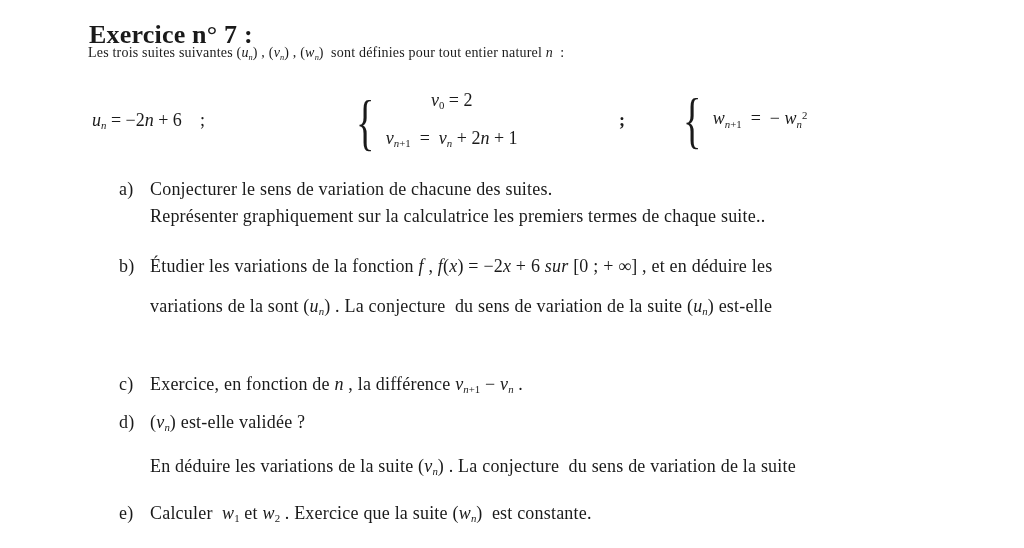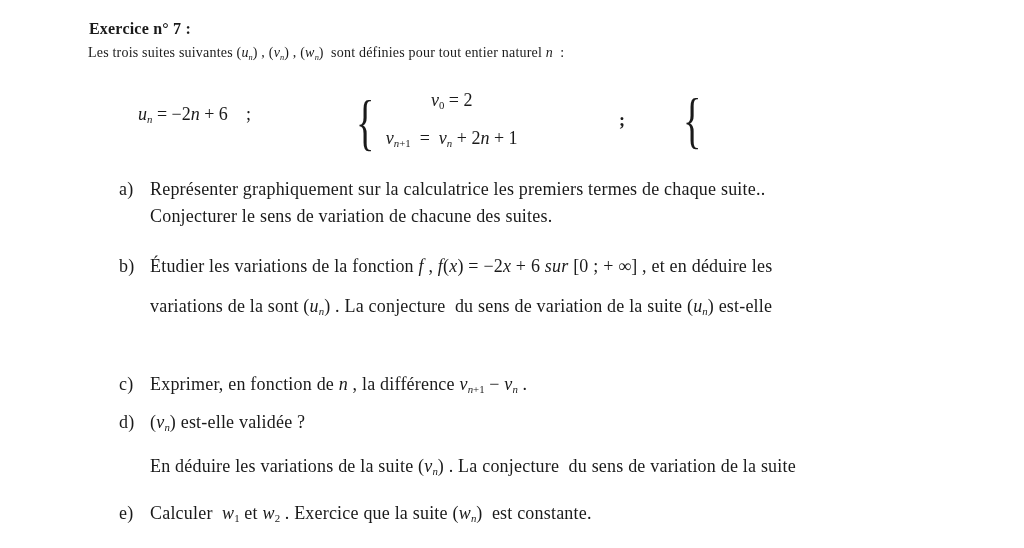--- a/index.html
+++ b/index.html
@@ -8,38 +8,38 @@
     width: 1024px;
     height: 548px;
     overflow: hidden;
     font-family: "Liberation Serif", "DejaVu Serif", serif;
     color: #1a1a1a;
     background: #ffffff;
   }
   .title {
     position: absolute;
     left: 89px; top: 20px;
-    font-size: 16px;
+    font-size: 26px;
     font-weight: 700;
     letter-spacing: 0.2px;
   }
   .intro {
     position: absolute;
     left: 88px; top: 45px;
     font-size: 14px;
     letter-spacing: 0.2px;
     white-space: nowrap;
   }
   .defs {
     position: absolute;
     left: 0; top: 84px;
     width: 1024px; height: 80px;
     font-size: 18px;
   }
-  .u-def { position: absolute; left: 92px; top: 20px; white-space: nowrap; margin-left: 46px; }
+  .u-def { position: absolute; left: 92px; top: 26px; white-space: nowrap; }
   .system { position: absolute; display: flex; align-items: center; }
   .sys-v { left: 356px; top: 0; }
   .sys-w { left: 683px; top: 0; }
   .brace {
     font-size: 62px;
     line-height: 72px;
     font-weight: 400;
     display: inline-block;
     transform: scaleX(0.62);
     transform-origin: left center;
@@ -89,45 +89,46 @@
         <div><span class="i">v</span><span class="sub">0</span><span> = 2</span></div>
         <div><span class="i">v</span><span class="sub i">n</span><span class="sub">+1</span><span>&nbsp; = &nbsp;</span><span class="i">v</span><span class="sub i">n</span><span> + 2</span><span class="i">n</span><span> + 1</span></div>
       </div>
     </div>
 
     <span class="sep">;</span>
 
     <div class="system sys-w">
       <span class="brace">{</span>
       <div class="sys-lines">
+        <div><span class="i">w</span><span class="sub i">n</span><span class="sub">+1</span><span>&nbsp; = &nbsp;− </span><span class="i">w</span><span class="sub i">n</span><span class="sup">2</span></div>
       </div>
     </div>
 
   </div>
 
   <div class="item item-a">
     <span class="qlabel">a)</span>
     <div class="qtext">
+      <div><span>Conjecturer le sens de variation de chacune des suites.</span></div>
       <div><span>Représenter graphiquement sur la calculatrice les premiers termes de chaque suite..</span></div>
-      <div><span>Conjecturer le sens de variation de chacune des suites.</span></div>
     </div>
   </div>
 
   <div class="item item-b">
     <span class="qlabel">b)</span>
     <div class="qtext">
       <div><span>Étudier les variations de la fonction </span><span class="i">f</span><span> , </span><span class="i">f</span><span>(</span><span class="i">x</span><span>) = −2</span><span class="i">x</span><span> + 6 </span><span class="i">sur</span><span> [0 ; + ∞] , et en déduire les</span></div>
       <div><span>variations de la sont (</span><span class="i">u</span><span class="sub i">n</span><span>) . La conjecture &nbsp;du sens de variation de la suite (</span><span class="i">u</span><span class="sub i">n</span><span>) est-elle</span></div>
     </div>
   </div>
 
   <div class="item item-c">
     <span class="qlabel">c)</span>
     <div class="qtext">
-      <div><span>Exprimer, en fonction de </span><span class="i">n</span><span> , la différence </span><span class="i">v</span><span class="sub i">n</span><span class="sub">+1</span><span> − </span><span class="i">v</span><span class="sub i">n</span><span> .</span></div>
+      <div><span>Exercice, en fonction de </span><span class="i">n</span><span> , la différence </span><span class="i">v</span><span class="sub i">n</span><span class="sub">+1</span><span> − </span><span class="i">v</span><span class="sub i">n</span><span> .</span></div>
     </div>
   </div>
 
   <div class="item item-d">
     <span class="qlabel">d)</span>
     <div class="qtext">
       <div><span>(</span><span class="i">v</span><span class="sub i">n</span><span>) est-elle validée ?</span></div>
       <div><span>En déduire les variations de la suite (</span><span class="i">v</span><span class="sub i">n</span><span>) . La conjecture &nbsp;du sens de variation de la suite</span></div>
     </div>
   </div>

